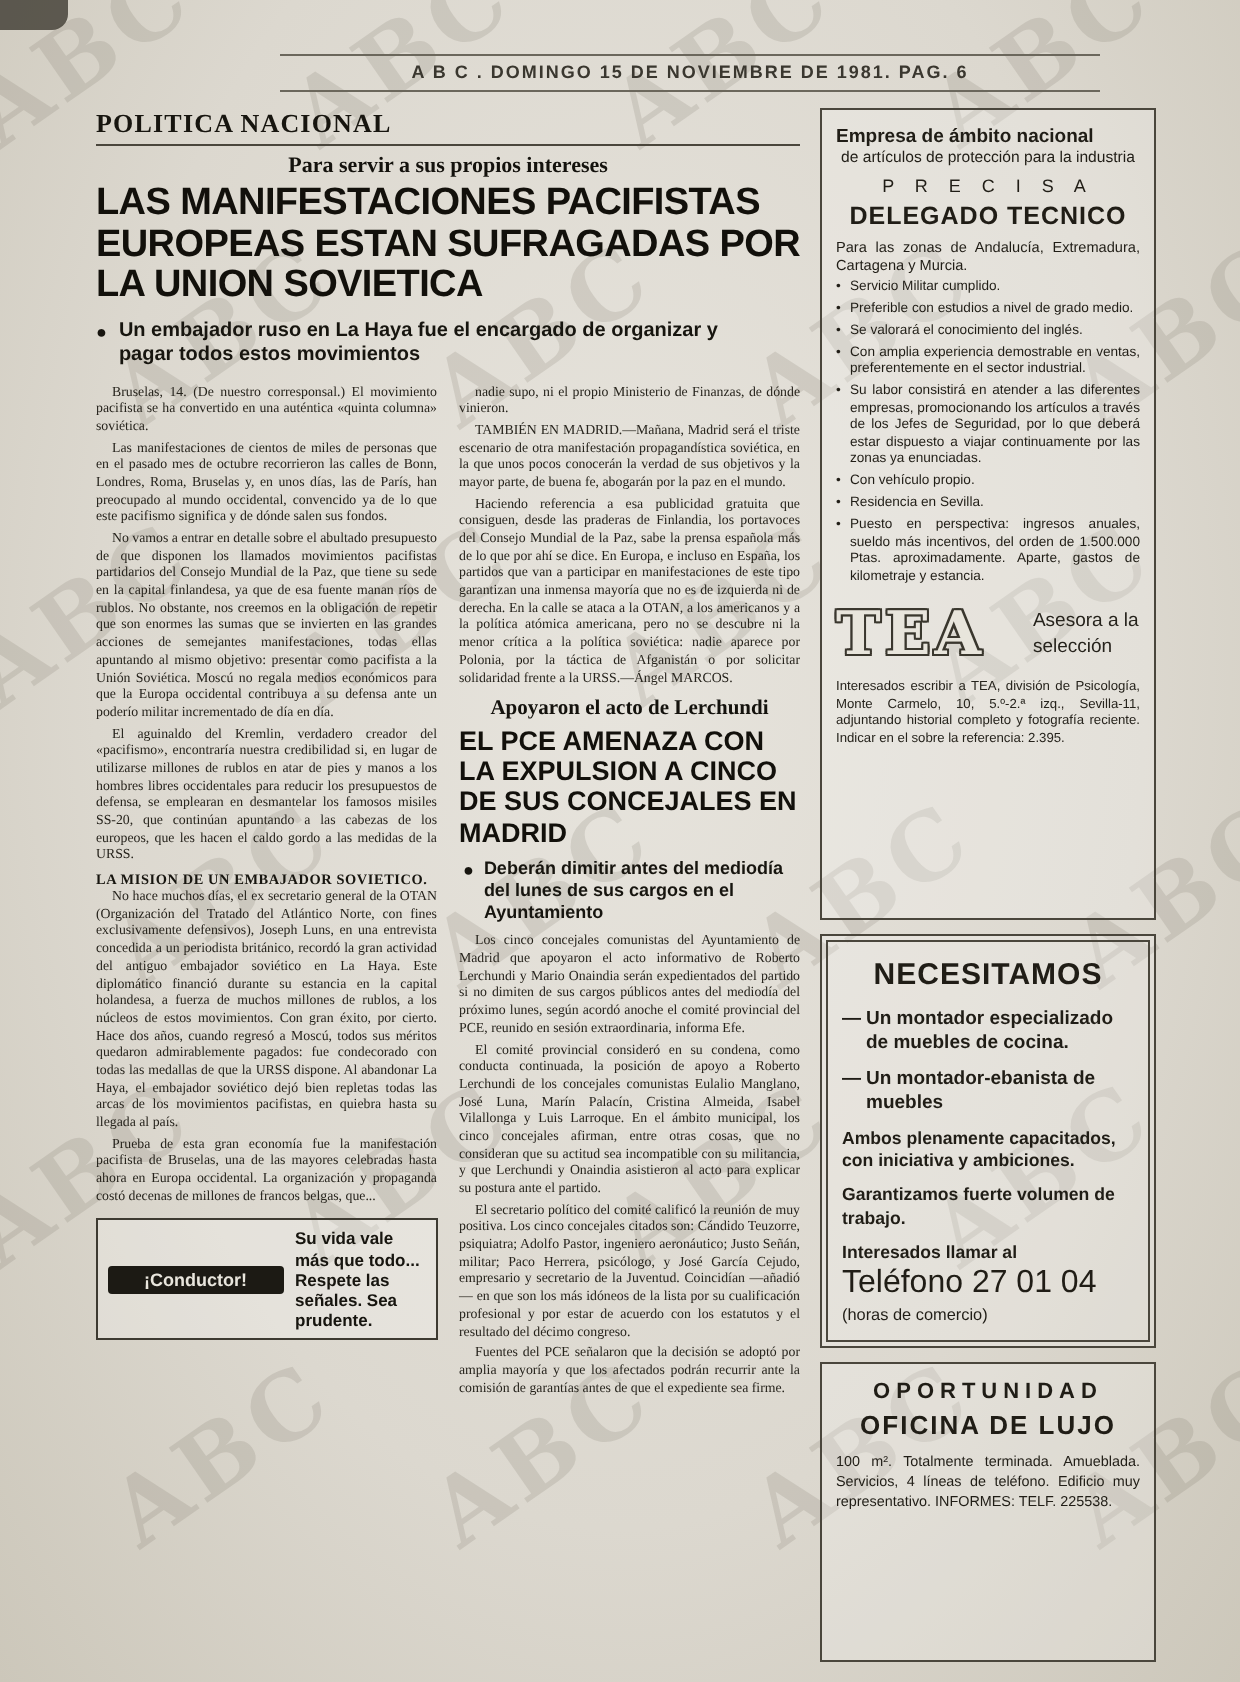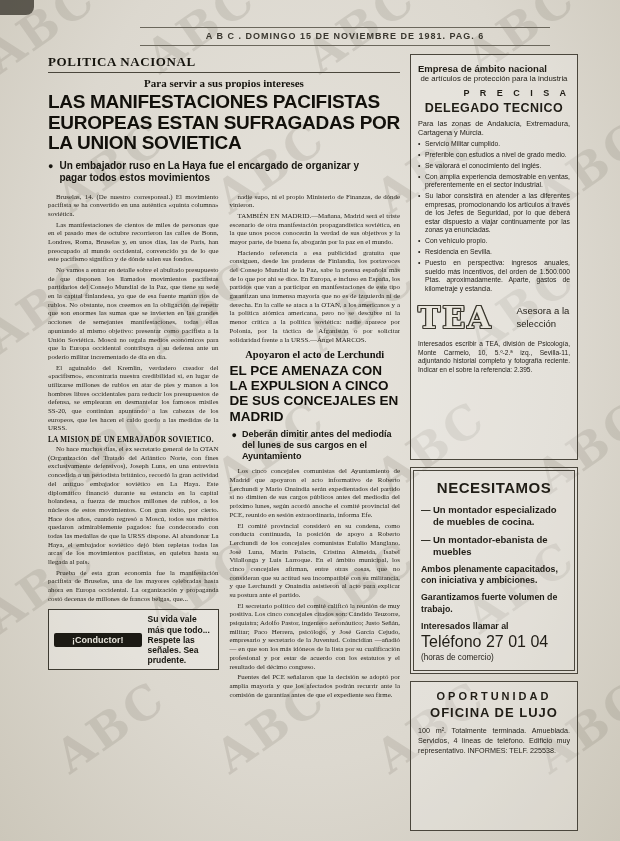--- a/index.html
+++ b/index.html
@@ -38,21 +38,21 @@
   .pce-kicker{font-weight:bold;font-size:10.5px;margin:5px 0 3px;color:#14120d;text-align:center;}
   .pce-headline{font-family:"Liberation Sans", sans-serif;font-weight:bold;font-size:13.5px;
     line-height:1.12;color:#12100b;margin-bottom:5px;}
   .pce-standfirst{display:flex;gap:5px;font-family:"Liberation Sans", sans-serif;font-weight:bold;
     font-size:9px;line-height:1.25;margin:0 2px 5px;color:#17150f;}
   .ad{border:1px solid #4a463c;padding:8px 7px;margin-bottom:7px;
     font-family:"Liberation Sans", sans-serif;color:#201d16;background:rgba(255,255,255,0.22);}
   .ad-tea{min-height:388px;}
   .ad-tea-line1{font-weight:bold;font-size:9.5px;text-align:left;line-height:1.2;}
   .ad-tea-line2{font-size:7.8px;text-align:center;margin-bottom:4px;line-height:1.2;}
-  .ad-precisa{text-align:right;font-size:9px;letter-spacing:4px;margin:3px 0;font-weight:bold;}
+  .ad-precisa{text-align:center;font-size:9px;letter-spacing:4px;margin:3px 0;}
   .ad-role{text-align:center;font-weight:bold;font-size:12.5px;letter-spacing:.5px;margin-bottom:4px;}
   .ad-zones{font-size:7.3px;margin-bottom:3px;text-align:justify;line-height:1.25;}
   .ad-reqs div{font-size:6.8px;line-height:1.25;text-align:justify;margin-bottom:2.5px;
     padding-left:7px;position:relative;}
   .ad-reqs div::before{content:"•";position:absolute;left:0;}
   .tea-row{display:flex;align-items:center;gap:24px;margin:7px 0 5px;}
   .tea-logo{font-family:"DejaVu Serif", serif;font-weight:bold;font-size:30px;letter-spacing:2px;
     color:#e8e5dc;text-shadow:1px 0 #3a372e,-1px 0 #3a372e,0 1px #3a372e,0 -1px #3a372e,
     1px 1px #3a372e,-1px -1px #3a372e,1px -1px #3a372e,-1px 1px #3a372e;}
   .tea-caption{font-size:9.5px;line-height:1.3;width:62px;color:#26231c;}

